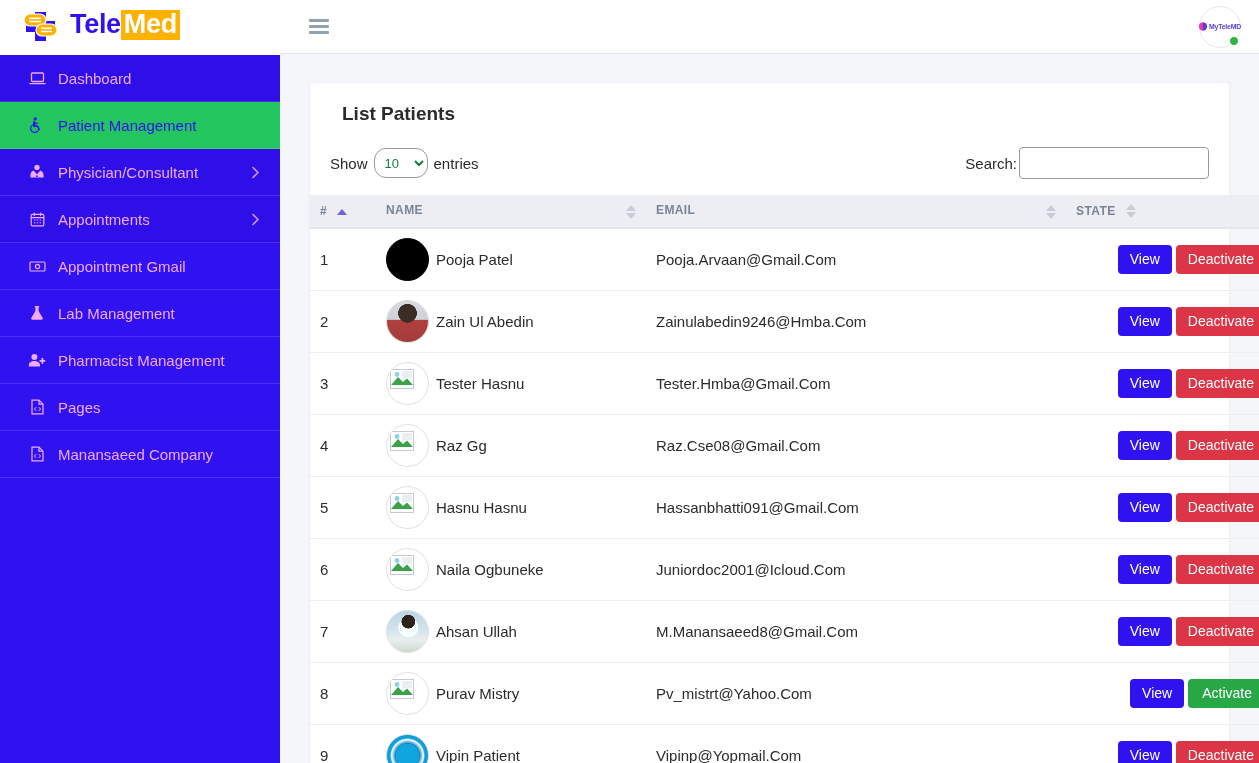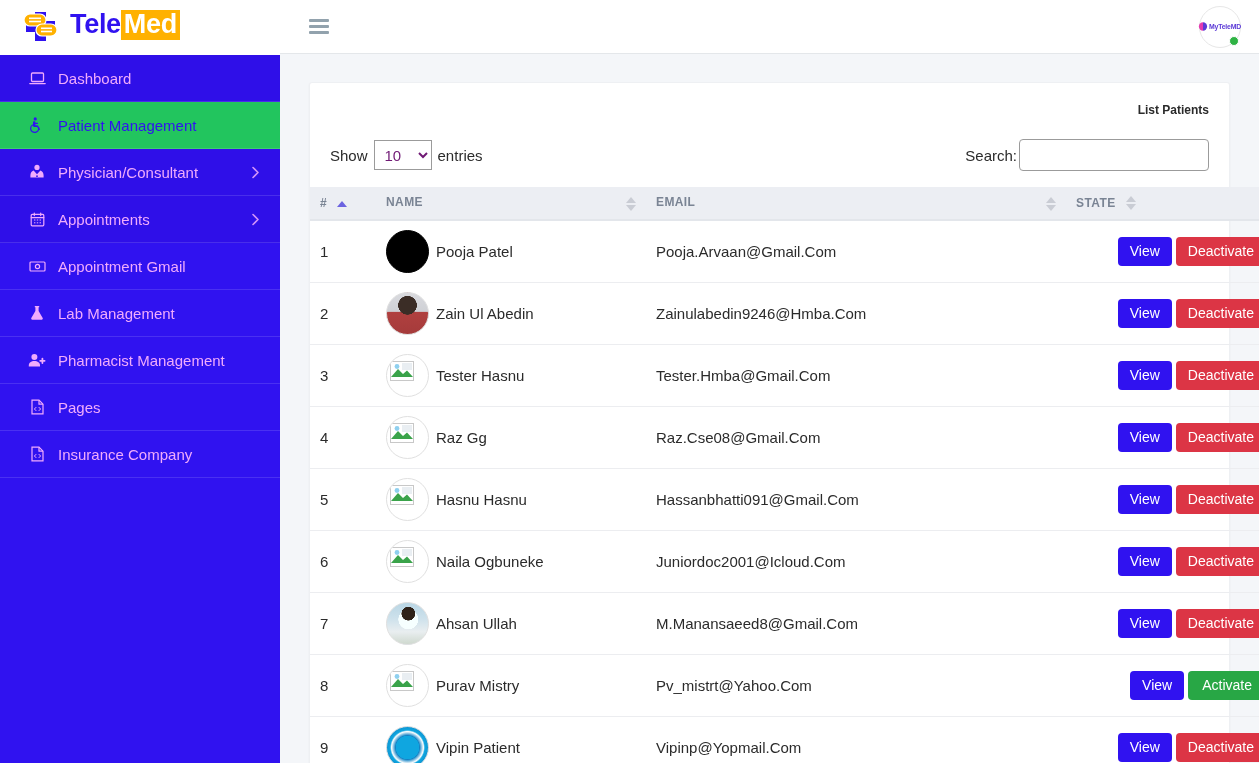--- a/index.html
+++ b/index.html
@@ -125,36 +125,36 @@
   }
   .card {
     background: #ffffff;
     border: 1px solid #eef0f3;
     border-radius: 3px;
     box-shadow: 0 1px 2px rgba(0,0,0,.05);
     padding: 18px 0 0 0;
     height: 700px;
   }
   .card-title {
-    font-size: 12px; font-weight: 700; color: #2b2b2b;
-    padding: 0 20px; margin: 2px 0 22px 12px; text-align: right;
+    font-size: 19px; font-weight: 700; color: #2b2b2b;
+    padding: 0 20px; margin: 2px 0 22px 12px;
   }
 
   .table-controls {
     display: flex; align-items: center; justify-content: space-between;
     padding: 0 20px; margin-bottom: 16px;
   }
   .dt-length { display: flex; align-items: center; font-size: 15px; color: #2b2b2b; }
   .dt-length select {
     margin: 0 6px;
     height: 30px; min-width: 52px;
-    font-size: 15px;
+    font-size: 13px;
     font-family: "Liberation Sans", sans-serif;
-    border: 1px solid #9b9b9b; border-radius: 0;
-    padding: 0 4px 0 6px; background: #fff; color: #701a75;
+    border: 1px solid #9b9b9b; border-radius: 12px;
+    padding: 0 4px 0 6px; background: #fff; color: #15803d;
   }
   .dt-filter { display: flex; align-items: center; font-size: 15px; color: #2b2b2b; }
   .dt-filter input {
     margin-left: 2px;
     width: 190px; height: 32px;
     border: 1px solid #9b9b9b; border-radius: 4px;
     padding: 0 8px; font-size: 14px;
     font-family: "Liberation Sans", sans-serif;
   }
 
@@ -378,21 +378,21 @@
       </li>
 
       <li class="nav-item">
         <span class="nav-ico">
           <svg width="13" height="16" viewBox="0 0 13 16" fill="none" stroke="currentColor" stroke-width="1.2">
             <path d="M1 1.2 h7 l4 4 v9.6 H1z"></path>
             <path d="M8 1.2 v4 h4"></path>
             <path d="M5 8.4 L3.4 10 L5 11.6M8 8.4 L9.6 10 L8 11.6" stroke-width="1" stroke-linecap="round" stroke-linejoin="round"></path>
           </svg>
         </span>
-        <span class="nav-label">Insurance Company</span>
+        <span class="nav-label">Manansaeed Company</span>
       </li>
 
     </ul>
   </aside>
 
   <header class="topbar">
     <div class="hamburger">
       <span></span>
       <span></span>
       <span></span>

